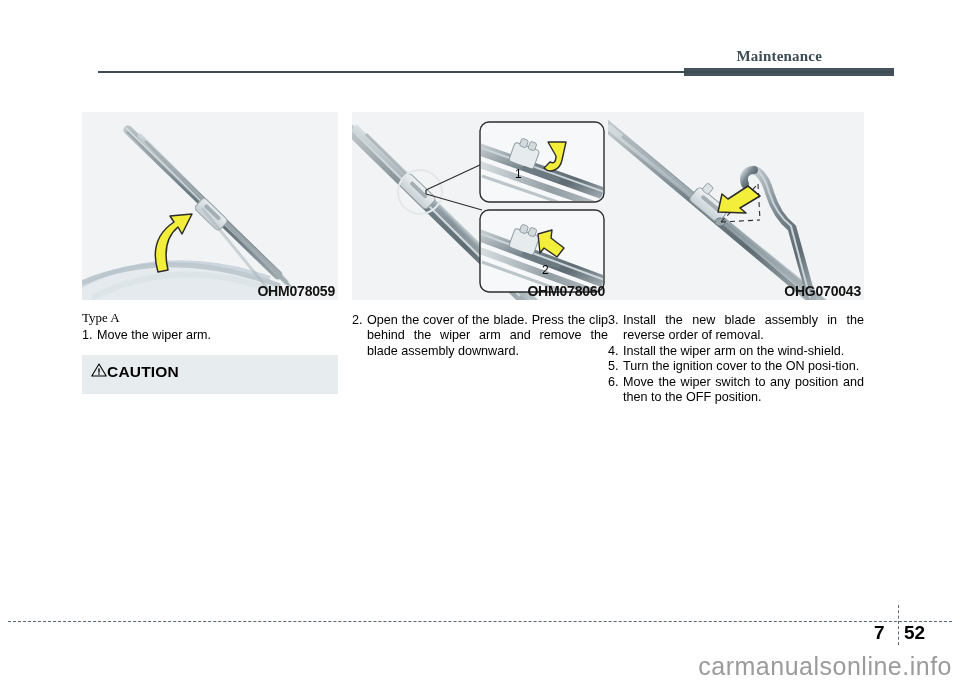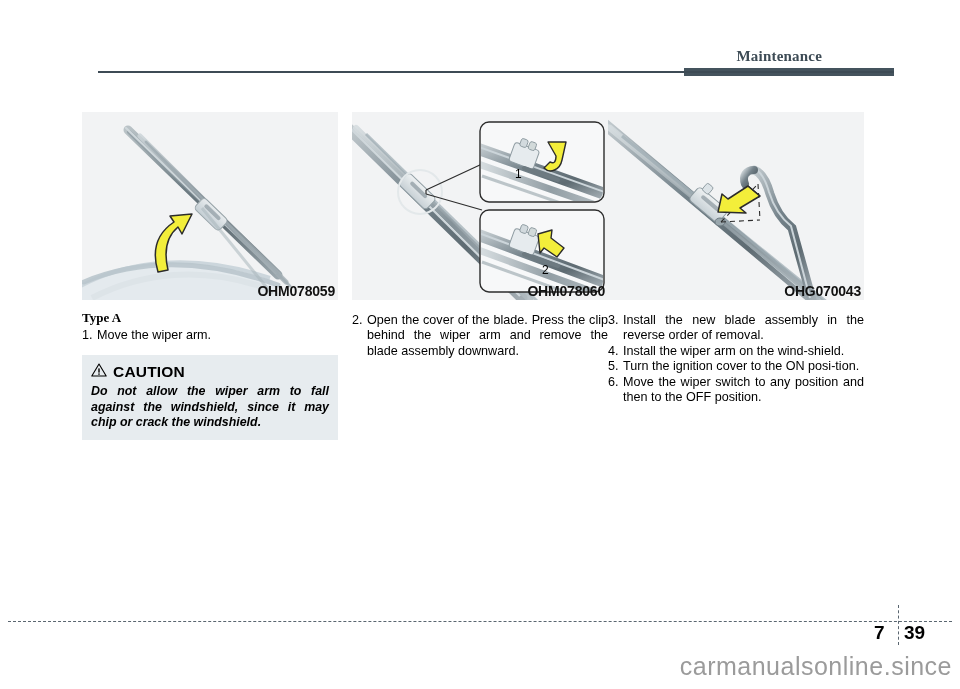--- a/index.html
+++ b/index.html
@@ -68,21 +68,21 @@
     letter-spacing: -0.2px;
     z-index: 20;
   }
   .figure svg { display: block; width: 256px; height: 188px; }
 
   
   .fig-caption-title {
     margin-top: 10px;
     font-family: "Liberation Serif", serif;
     font-size: 13px;
-    font-weight: 700;
+    font-weight: 400;
     color: #000;
     line-height: 1.3;
   }
   .steps { margin-top: 1px; }
   .step {
     display: flex;
     font-size: 12.6px;
     line-height: 15.4px;
     color: #000;
     margin-bottom: 0px;
@@ -100,21 +100,20 @@
   
   .caution {
     margin-top: 12px;
     background: #e7ecef;
     padding: 8px 9px 10px 9px;
     width: 238px;
   }
   .caution-head {
     display: flex;
     align-items: center;
-    gap: 6px;
     margin-bottom: 3px;
   }
   .caution-tri { flex: 0 0 auto; }
   .caution-title {
     font-size: 15.5px;
     font-weight: 700;
     letter-spacing: .2px;
     color: #000;
   }
   .caution-body {
@@ -236,21 +235,20 @@
       <div class="caution-head">
         <span class="caution-tri">
           <svg width="16" height="14" viewBox="0 0 16 14" xmlns="http://www.w3.org/2000/svg">
             <path d="M8 1 L15.2 13 L0.8 13 Z" fill="none" stroke="#000" stroke-width="1.1" stroke-linejoin="round"></path>
             <rect x="7.3" y="5.4" width="1.4" height="4.2" fill="#000"></rect>
             <rect x="7.3" y="10.4" width="1.4" height="1.4" fill="#000"></rect>
           </svg>
         </span>
         <span class="caution-title">CAUTION</span>
       </div>
-      <div class="caution-body">Do not allow the wiper arm to fall against the windshield, since it may chip or crack the windshield.</div>
     </div>
   </div>
 
   <div class="col col-2">
 
     <div class="figure">
       <svg viewBox="0 0 256 188" xmlns="http://www.w3.org/2000/svg">
         <defs>
           <linearGradient id="g2a" x1="0" y1="0" x2="1" y2="1">
             <stop offset="0%" stop-color="#c4ccd0"></stop>
@@ -411,14 +409,14 @@
         <span class="step-num">6.</span>
         <span class="step-text">Move the wiper switch to any position and then to the OFF position.</span>
       </div>
     </div>
   </div>
 </div>
 
 <div class="footer-rule"></div>
 <div class="footer-vrule"></div>
 <div class="footer-chapter">7</div>
-<div class="footer-page">39</div>
-<div class="watermark">carmanualsonline.since</div>
+<div class="footer-page">52</div>
+<div class="watermark">carmanualsonline.info</div>
 
 </body></html>

